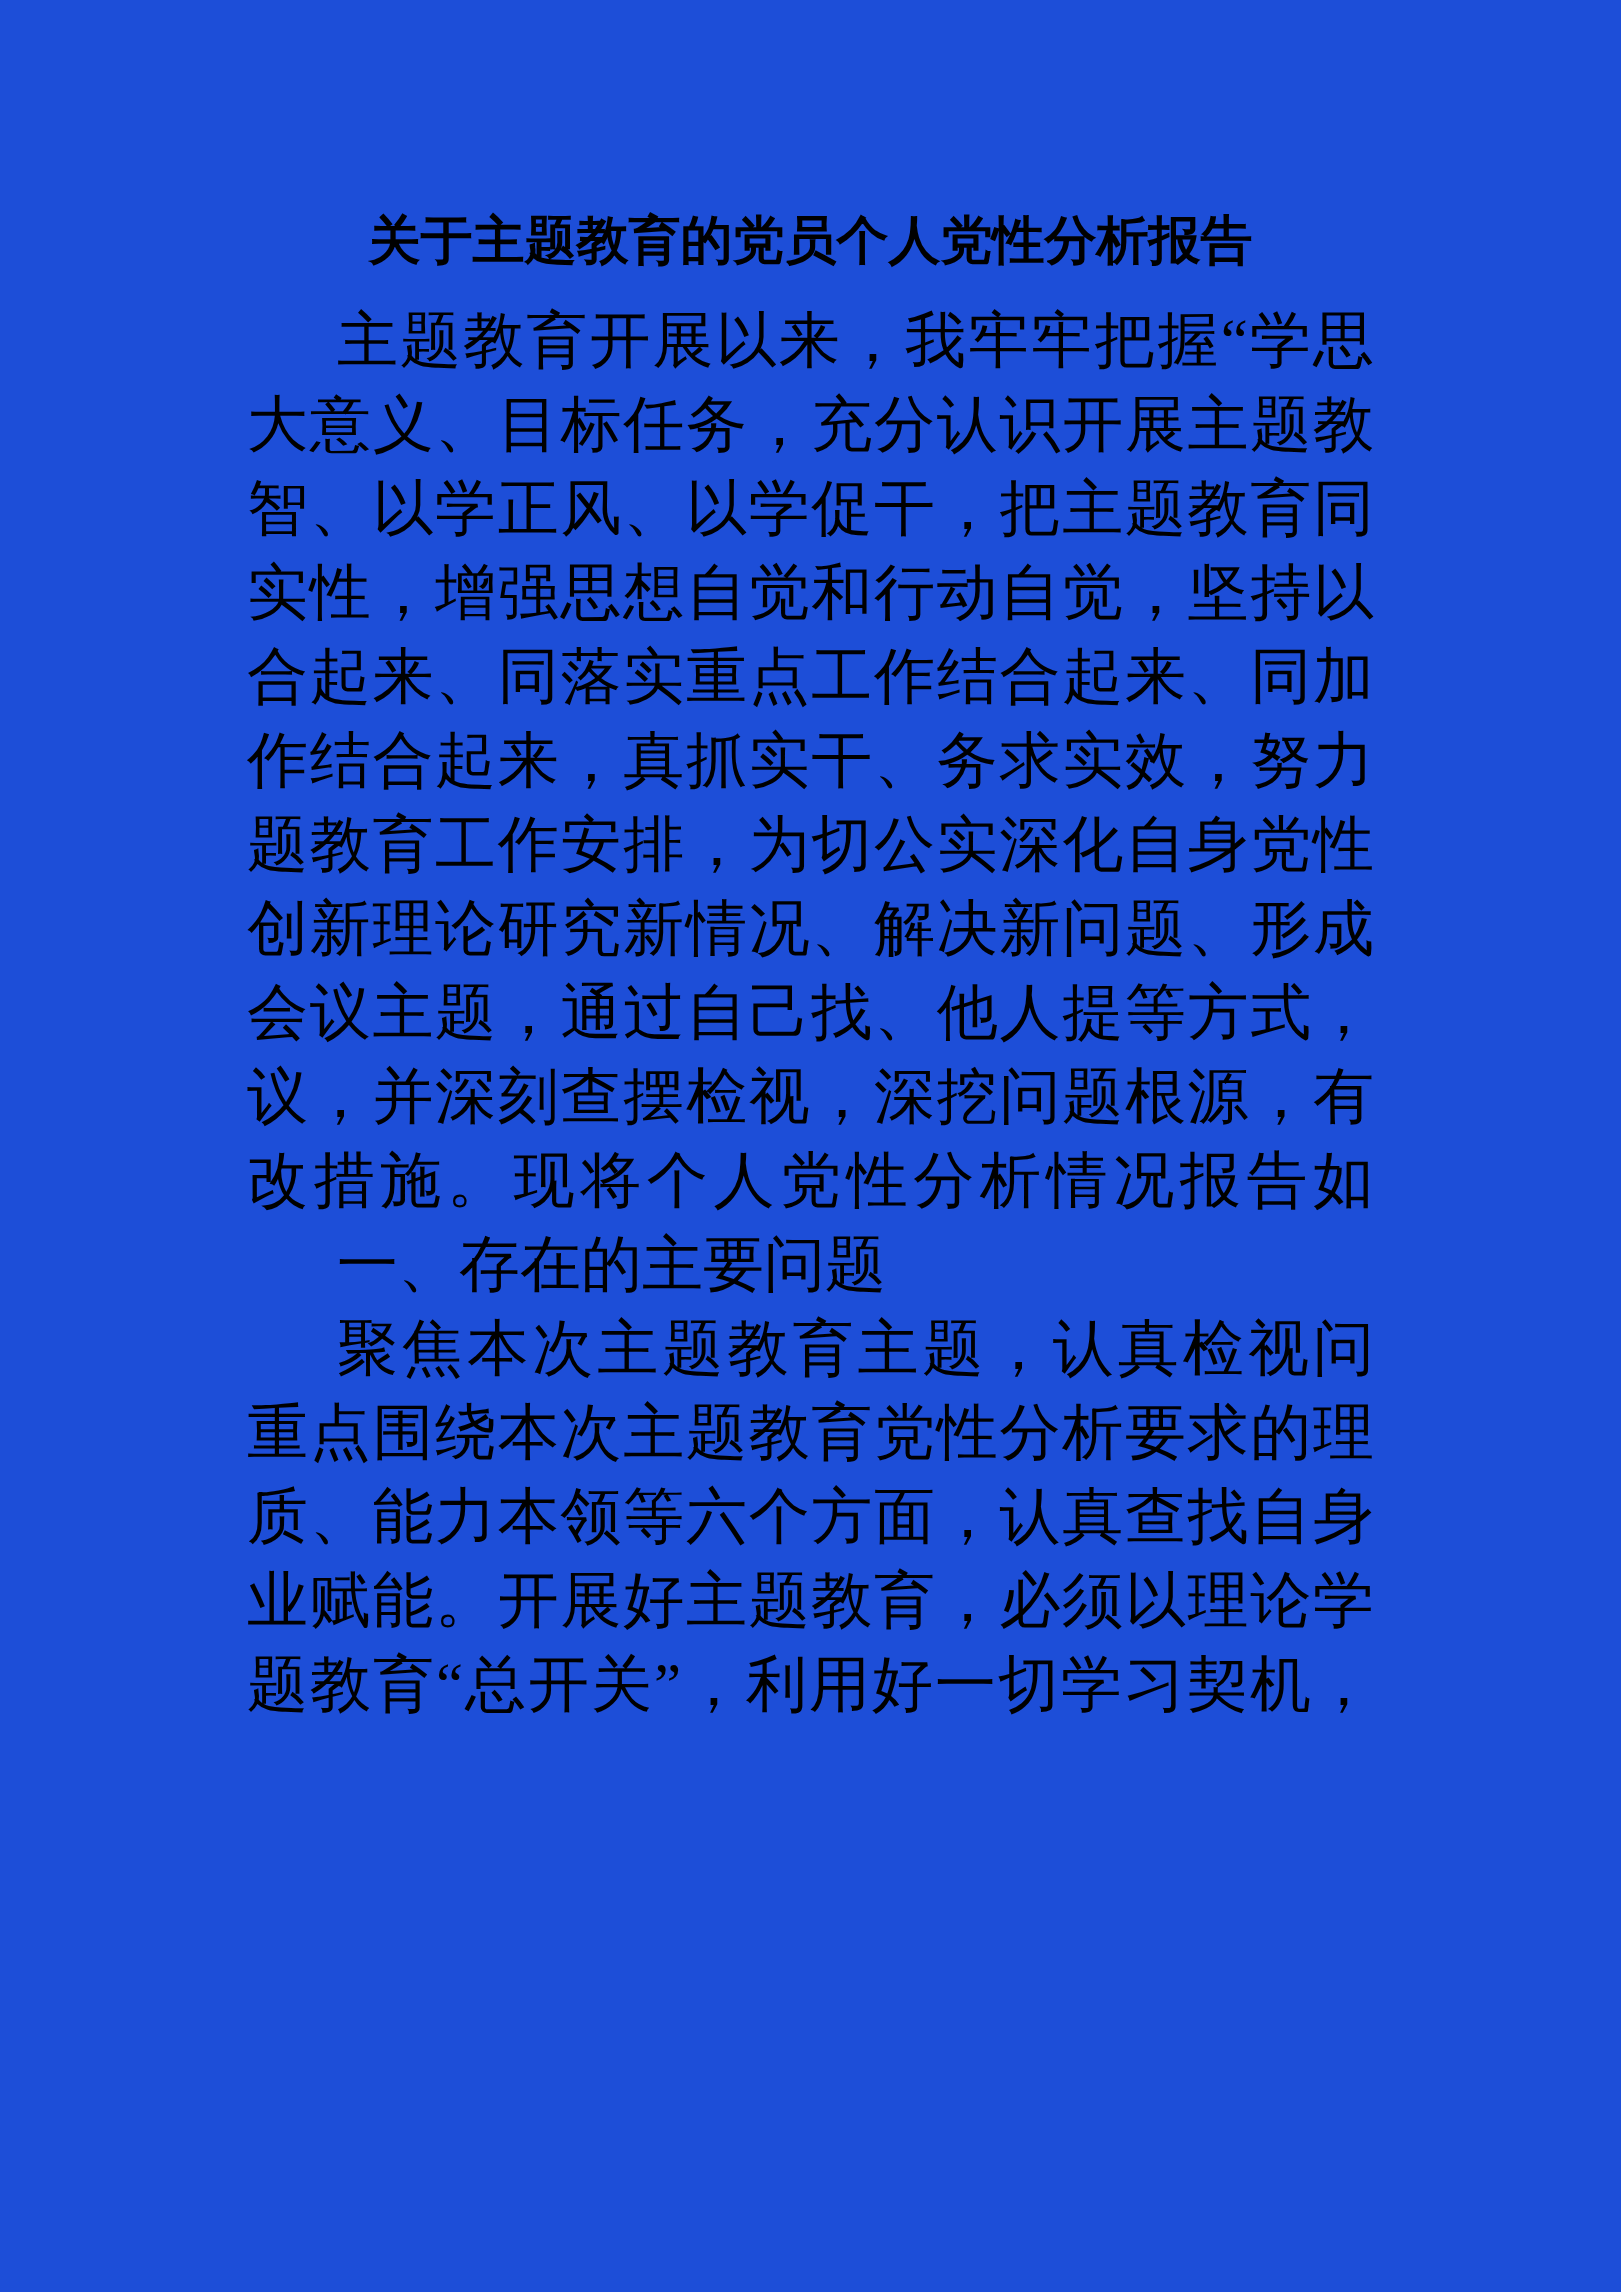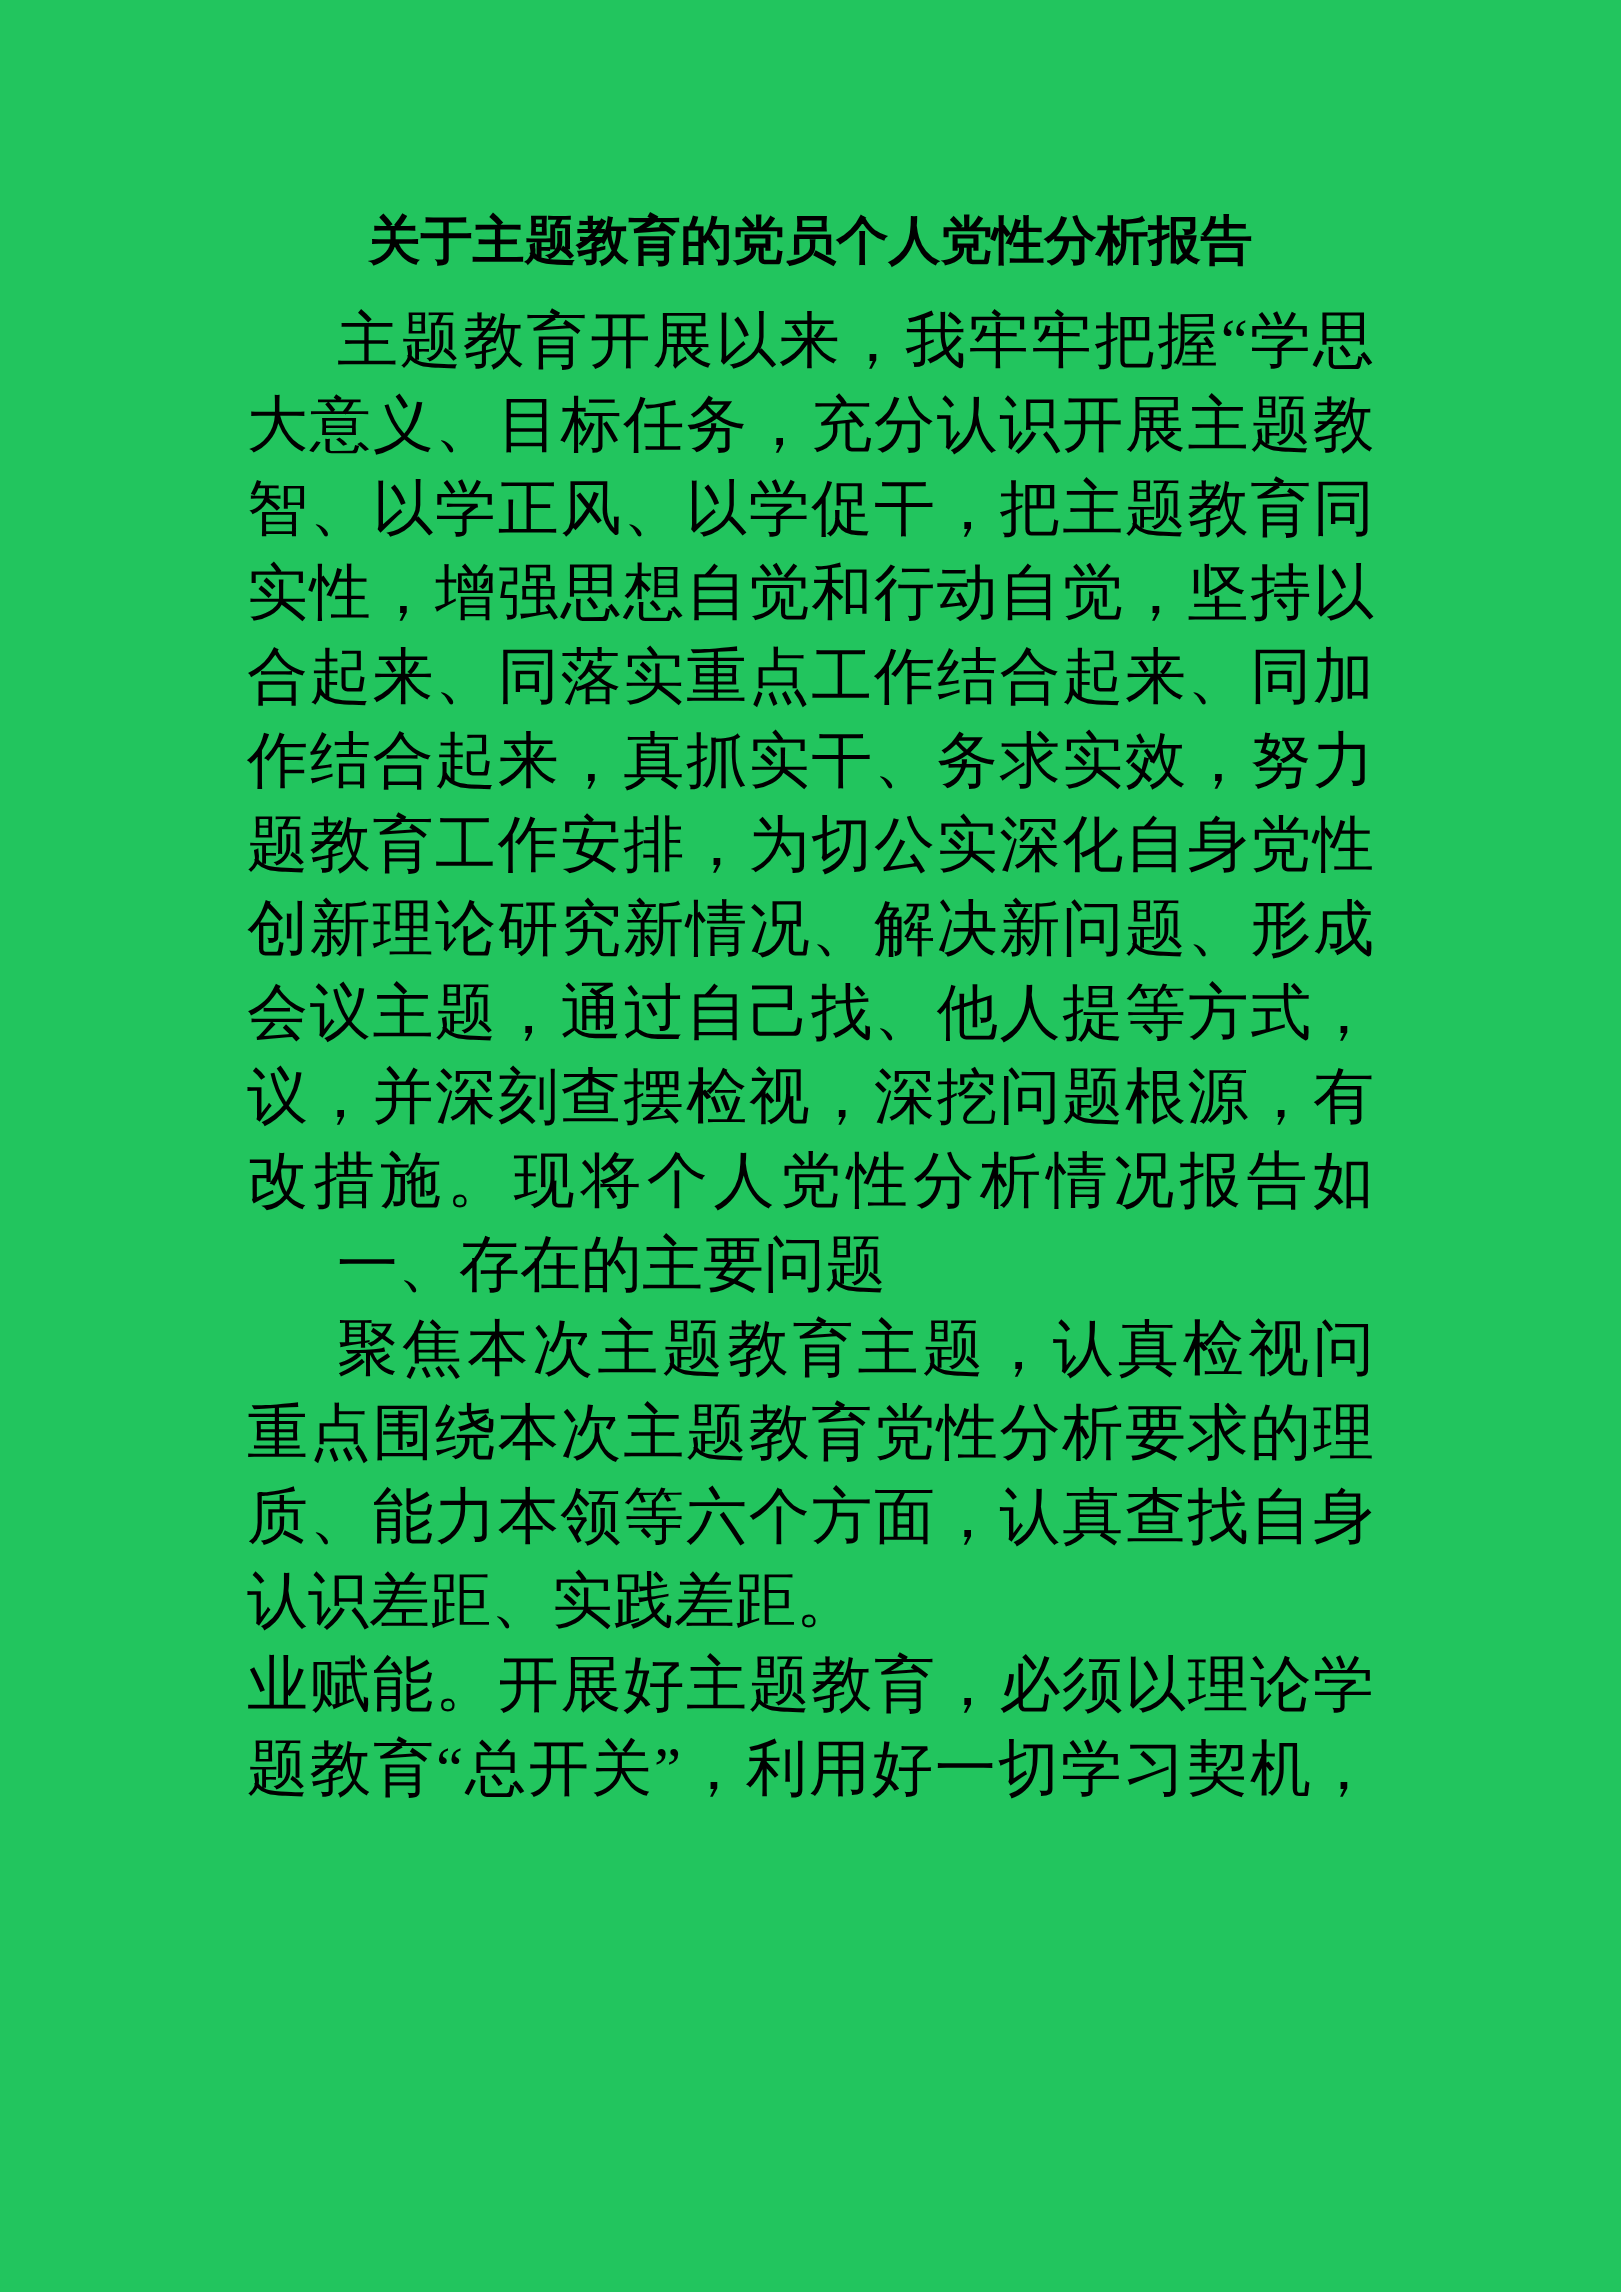--- a/index.html
+++ b/index.html
@@ -4,21 +4,21 @@
 <style>
   html, body {
     margin: 0;
     padding: 0;
     background: #ffffff;
   }
   .page {
     position: relative;
     width: 1621px;
     height: 2293px;
-    background: #22c55e;
+    background: #1d4ed8;
     color: #000000;
     font-family: "Liberation Serif", "DejaVu Serif", serif;
     overflow: hidden;
   }
   .content {
     position: absolute;
     left: 247px;
     top: 201px;
     width: 1127px;
   }
@@ -71,21 +71,20 @@
           <div class="body-line">议，并深刻查摆检视，深挖问题根源，有针对性地拟定整</div>
           <div class="body-line no-fill">改措施。现将个人党性分析情况报告如下：</div>
         </div>
         <div class="paragraph">
           <div class="body-line indent no-fill">一、存在的主要问题</div>
         </div>
         <div class="paragraph">
           <div class="body-line indent">聚焦本次主题教育主题，认真检视问题，查找短板，</div>
           <div class="body-line">重点围绕本次主题教育党性分析要求的理论学习、政治素</div>
           <div class="body-line">质、能力本领等六个方面，认真查找自身存在的问题和不</div>
-          <div class="body-line no-fill">认识差距、实践差距。</div>
         </div>
         <div class="paragraph">
           <div class="body-line">业赋能。开展好主题教育，必须以理论学习为先导把好主</div>
           <div class="body-line">题教育“总开关”，利用好一切学习契机，在理论学习上</div>
         </div>
       </div>
   </div>
 </div>
 
 

